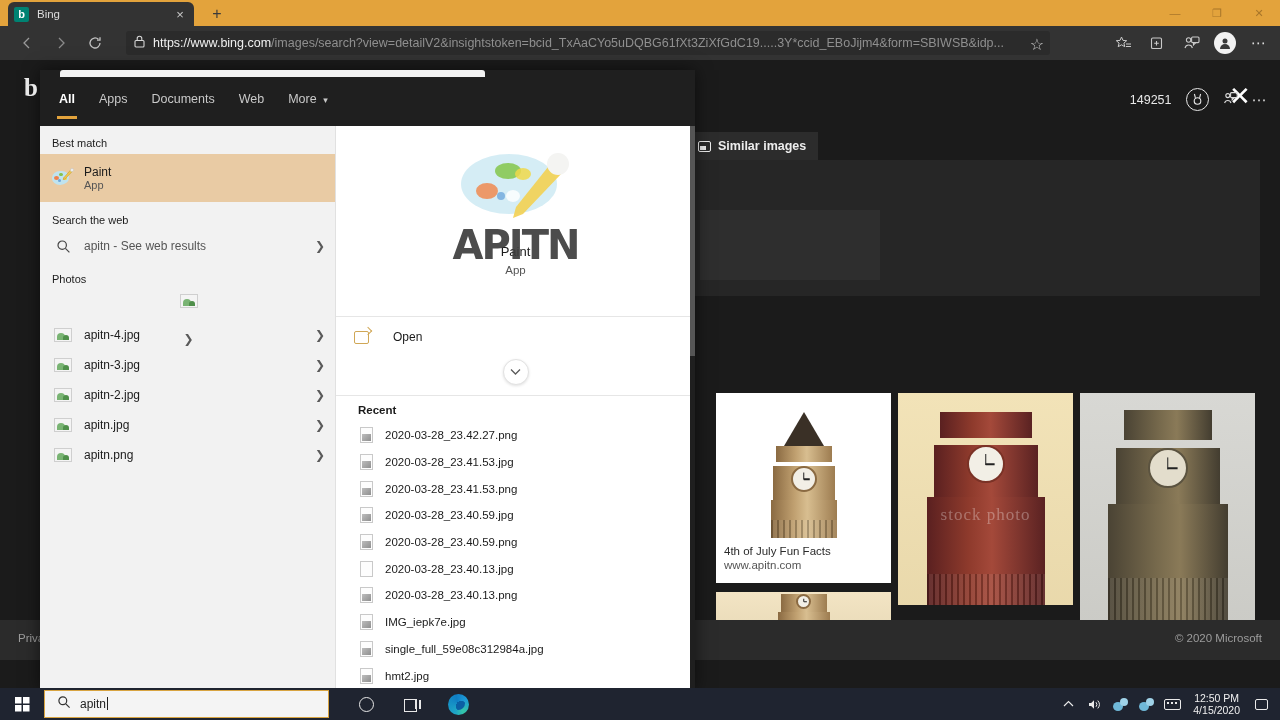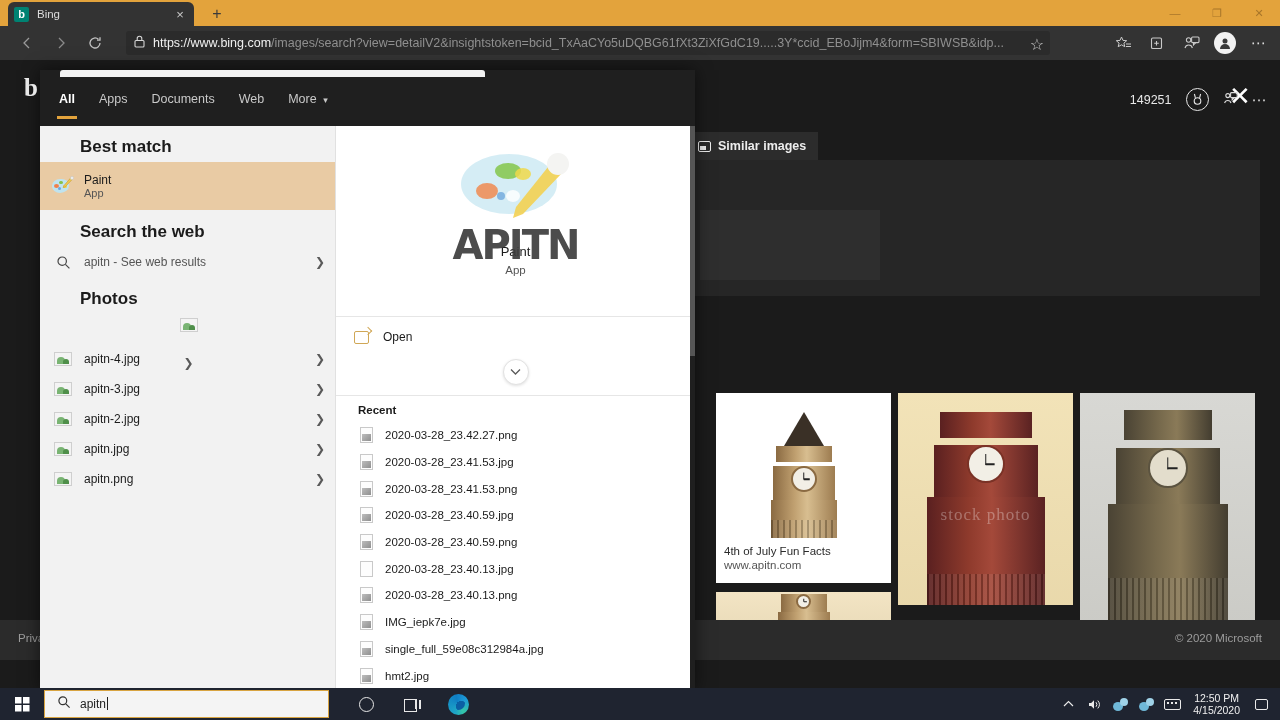--- a/index.html
+++ b/index.html
@@ -167,21 +167,21 @@
     display:flex; align-items:center; justify-content:center; color:#e8e8e8; font-size:11px;
   }
   .nr-icon { color:#dcdcdc; }
   .dots { color:#dcdcdc; font-size:15px; letter-spacing:1.5px; }
 
   .panel-body { position:absolute; left:40px; top:126px; width:655px; height:564px; display:flex; }
   .col-left { width:295px; background:#f2f2f2; padding: 6px 0 0 0; }
   .col-right { width:360px; background:#ffffff; border-left:1px solid #e1e1e1;
      position:relative; overflow:hidden;}
 
-  .grp-head { font-size:17px; font-weight:bold; color:#1b1b1b; padding: 5px 0 5px 12px; margin-left: 28px; }
+  .grp-head { font-size:11px; font-weight:normal; color:#1b1b1b; padding: 5px 0 5px 12px; }
   .res-row {
     display:flex; align-items:center; height:30px; padding:0 10px 0 12px; gap:10px;
   }
   .res-row.best { height:48px; background:#e9cba4; }
   .res-icon { width:22px; height:22px; flex:0 0 auto; position:relative; }
   .res-text { flex:1 1 auto; min-width:0; }
   .res-title { font-size:12px; color:#1b1b1b; white-space:nowrap; overflow:hidden; }
   .res-sub { font-size:11px; color:#555; }
   .chev { color:#5a5a5a; font-size:12px; flex:0 0 auto; }
   .web-row .res-title { font-weight:bold; }
@@ -220,21 +220,21 @@
   .hero-icon { position:absolute; left:50%; top:18px; transform:translateX(-50%);
      width:130px; height:110px; }
   .hero-name { position:absolute; left:0; right:0; top:118px; text-align:center;
      font-size:13px; color:#1b1b1b; }
   .hero-sub { position:absolute; left:0; right:0; top:138px; text-align:center;
      font-size:11.5px; color:#555; }
   .scribble { position:absolute; left:0; right:0; top:96px; text-align:center;
      font-size:40px; color:#3d3d3d; font-family:"DejaVu Sans", sans-serif;
      font-weight:bold; letter-spacing:-2px; opacity:.92; }
   .hero-sep { height:1px; background:#e6e6e6; }
-  .action-row { display:flex; align-items:center; gap:14px; height:40px; padding-left:18px; }
+  .action-row { display:flex; align-items:center; gap:24px; height:40px; padding-left:18px; }
   .open-ico { width:15px; height:13px; border:1.5px solid #d0a756; border-radius:2px; position:relative;}
   .open-ico::after{content:"";position:absolute;right:-3px;top:-4px;width:5px;height:5px;
     border-top:1.5px solid #d0a756;border-right:1.5px solid #d0a756;transform:rotate(45deg);}
   .action-label { font-size:12px; color:#1b1b1b; }
   .expander { display:flex; justify-content:center; padding: 2px 0 10px 0; }
   .exp-circle {
     width:26px; height:26px; border-radius:50%; background:#fff;
     border:1px solid #e2e2e2; box-shadow:0 1px 3px rgba(0,0,0,.12);
     display:flex; align-items:center; justify-content:center; color:#5a5a5a; font-size:11px;
   }

